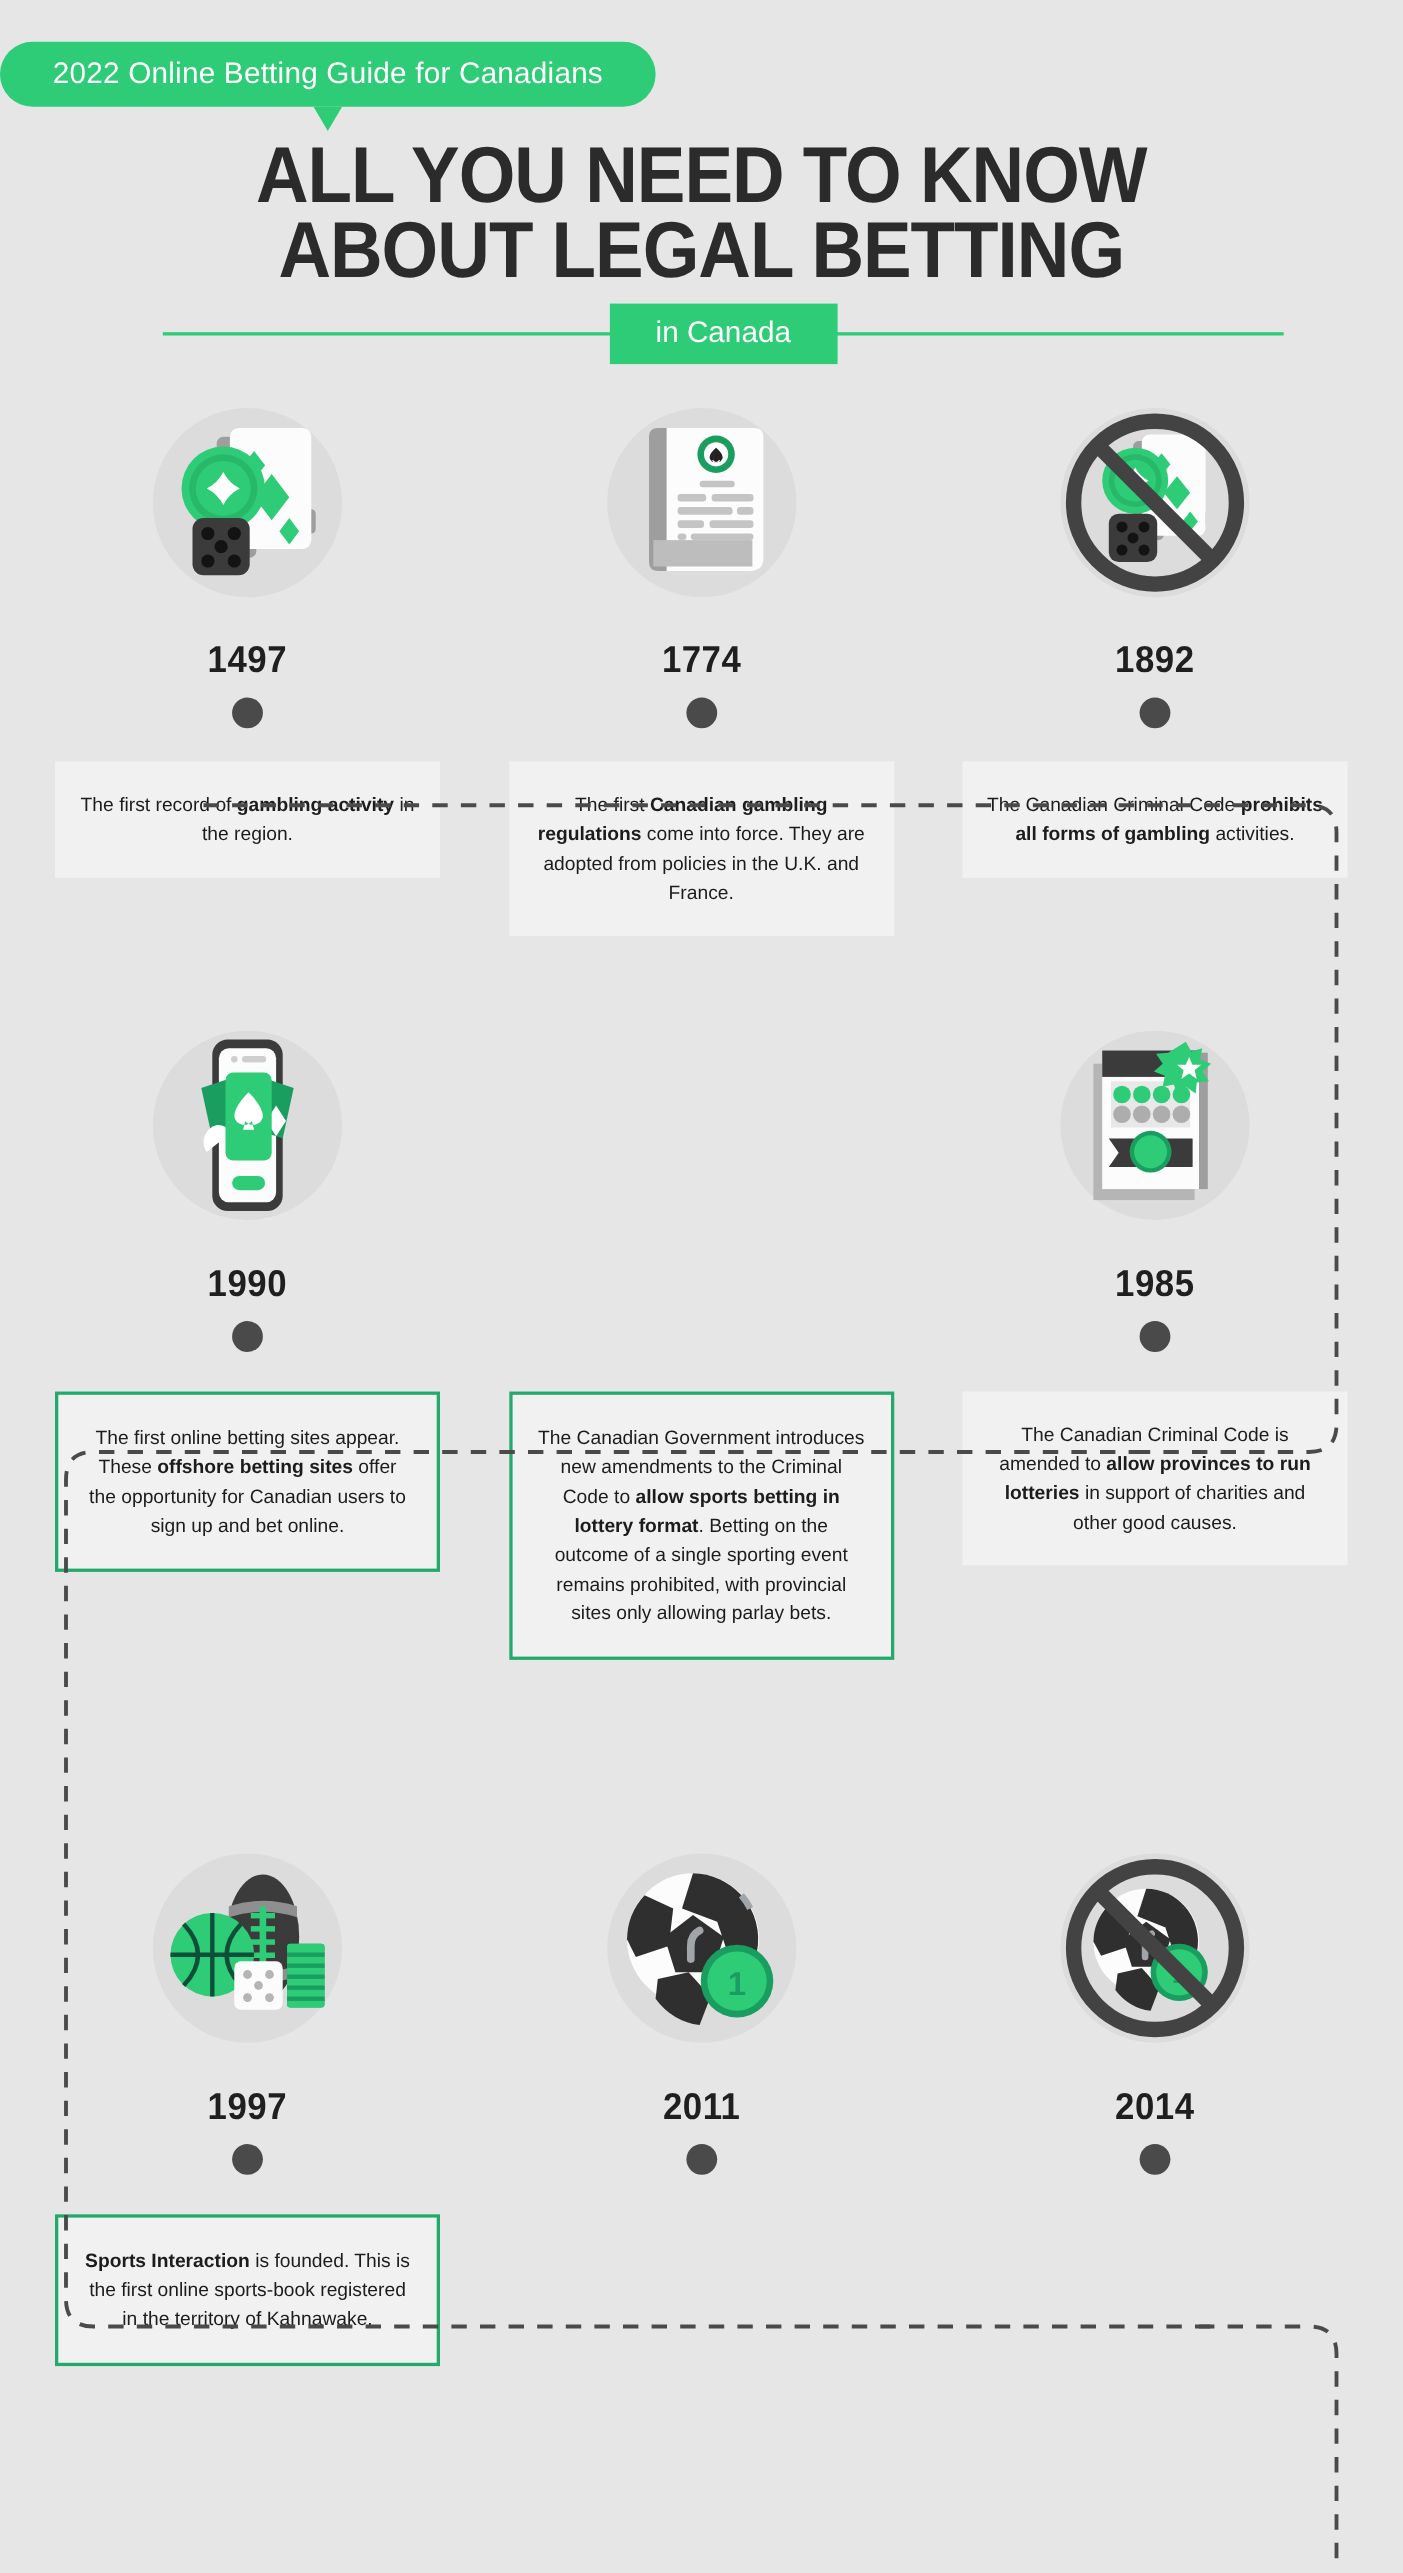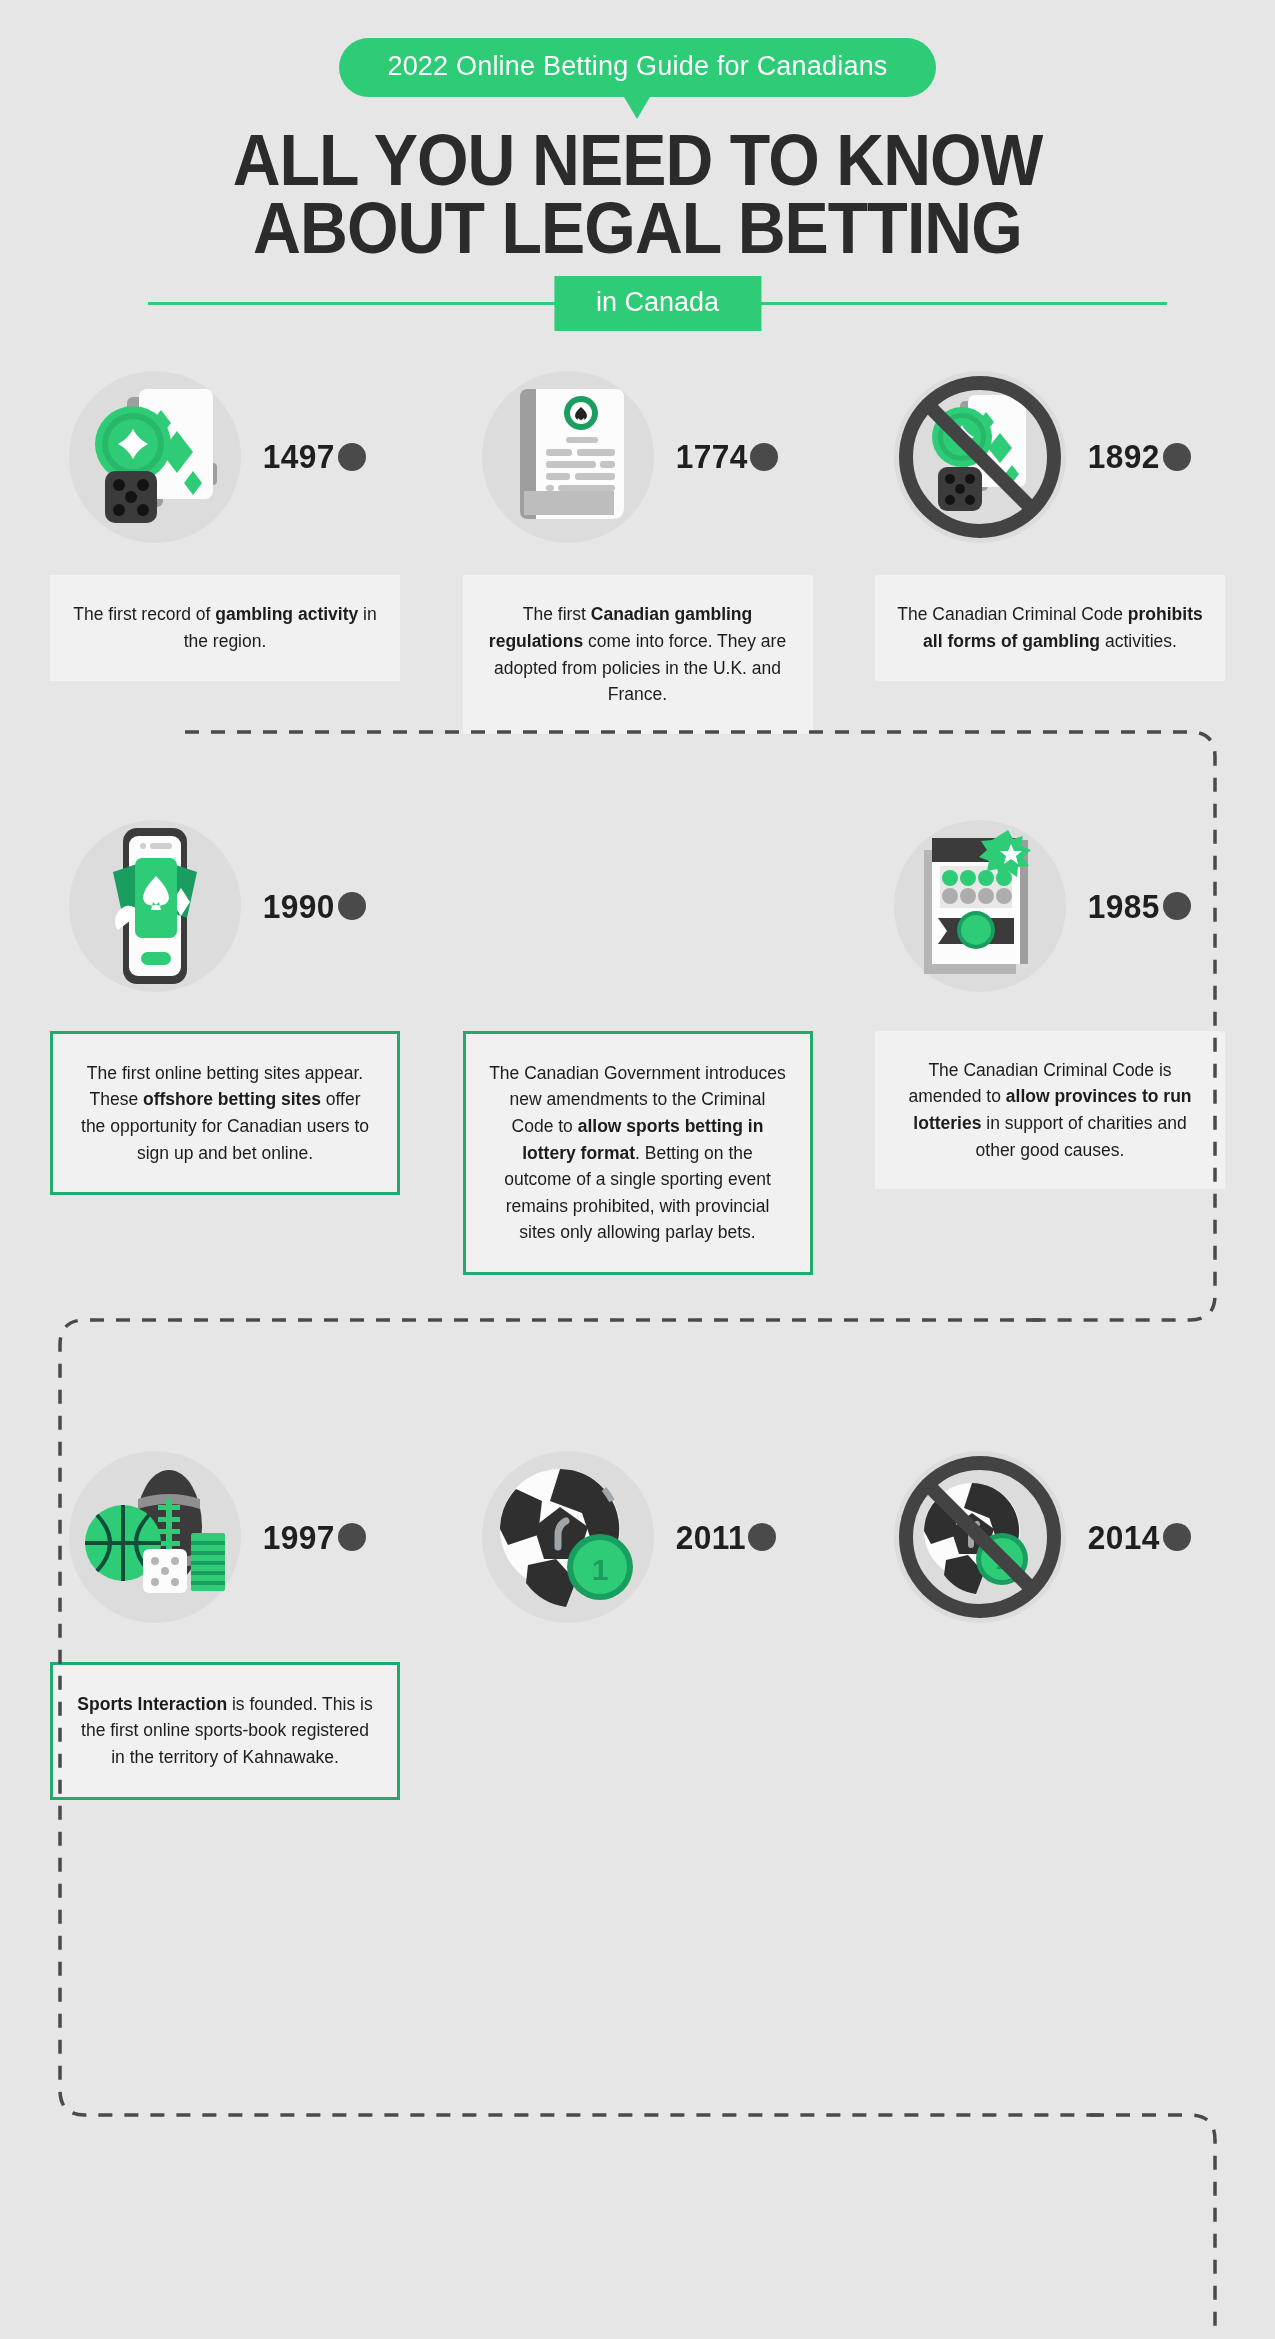--- a/index.html
+++ b/index.html
@@ -14,21 +14,21 @@
   }
 
   
   .header {
     position: relative;
     padding-top: 38px;
     text-align: center;
   }
   .kicker-wrap {
     display: flex;
-    justify-content: center;
+    justify-content: flex-start;
     position: relative;
     border-radius: 12px;
   }
   .kicker {
     background: #2ecc77;
     color: #ffffff;
     font-size: 27px;
     font-weight: 400;
     letter-spacing: 0.2px;
     border-radius: 40px;
@@ -93,21 +93,21 @@
   .row {
     position: relative;
     display: flex;
     justify-content: space-between;
     padding: 0 50px;
   }
 
   .cell {
     width: 350px;
     display: flex;
-    flex-direction: row;
+    flex-direction: column;
     align-items: center;
   }
 
   .icon-box {
     width: 210px;
     height: 205px;
     display: flex;
     align-items: center;
     justify-content: center;
     position: relative;

